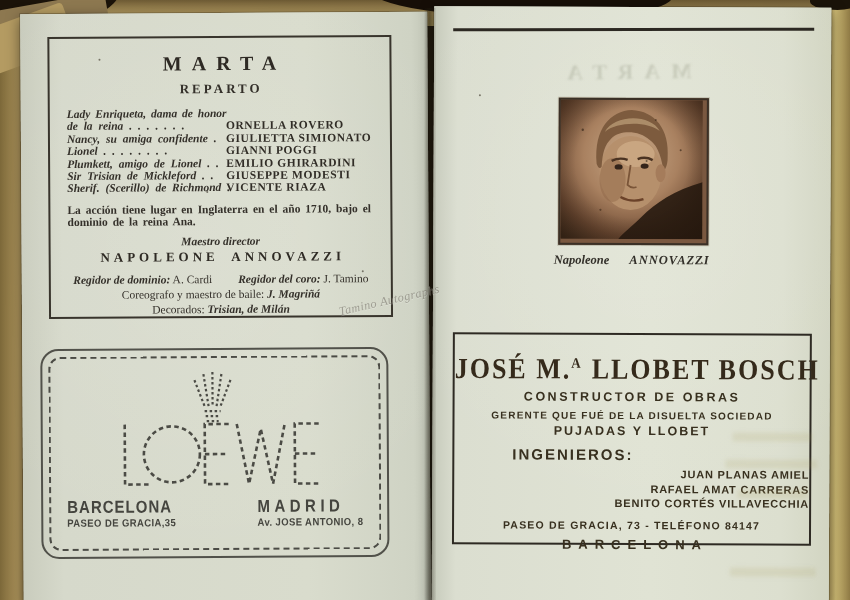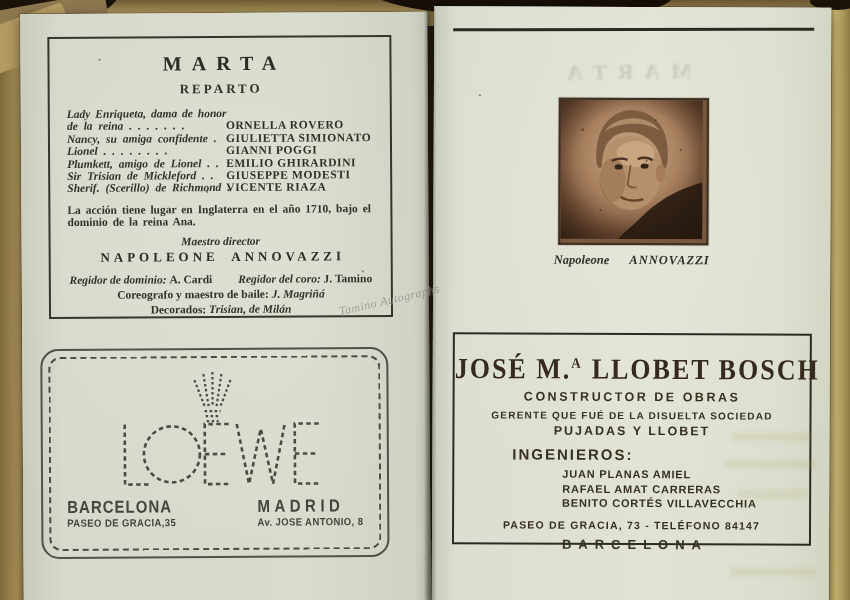--- a/index.html
+++ b/index.html
@@ -51,22 +51,22 @@
   .cast-intro{font-style:italic;font-weight:bold;font-size:11.5px;line-height:12.4px;word-spacing:2px;}
   .cast-row{display:grid;grid-template-columns:159px auto;line-height:12.4px;}
   .cast-role{font-style:italic;font-weight:bold;font-size:11.5px;word-spacing:3px;white-space:nowrap;}
   .cast-name{font-weight:bold;font-size:11.5px;letter-spacing:.6px;white-space:nowrap;color:#312d27;}
   .note{margin-top:9px;padding:0 14px 0 17px;font-weight:bold;font-size:11.5px;line-height:12.3px;word-spacing:2px;}
   .dir-label{margin-top:8px;text-align:center;font-style:italic;font-weight:bold;font-size:11.5px;}
   .dir-name{margin-top:2px;text-align:center;font-weight:bold;font-size:13px;letter-spacing:4px;padding-left:4px;word-spacing:6px;color:#2e2a24;}
   .staff-row{margin-top:8px;display:flex;justify-content:center;gap:26px;font-size:11.5px;white-space:nowrap;}
   .staff-center{margin-top:3px;text-align:center;font-size:11.5px;white-space:nowrap;}
   .lbl-i{font-style:italic;font-weight:bold;}
-  .lbl-u{font-weight:bold;}
-  .val-u{font-weight:bold;}
+  .lbl-u{font-weight:normal;}
+  .val-u{font-weight:normal;}
   .val-i{font-style:italic;font-weight:bold;}
 
   
   .loewe{position:absolute;left:18px;top:335px;width:344px;height:206px;
     border:2px solid #51514a;border-radius:18px;}
   .loewe::after{content:"";position:absolute;left:6px;top:6px;right:6px;bottom:6px;
     border:2px dashed #4b4b45;border-radius:12px;}
   .loewe svg{position:absolute;left:0;top:16px;width:344px;height:126px;}
   .loewe-cities{position:absolute;left:24px;right:24px;top:146px;display:flex;justify-content:space-between;
     color:#45453f;font-family:"Liberation Sans",sans-serif;}
@@ -89,21 +89,21 @@
   .llobet{position:absolute;left:20px;top:326px;width:355px;height:208px;
     border:2px solid #2e2a23;color:#38301f;font-family:"Liberation Sans",sans-serif;}
   .ll-title{margin-top:18px;text-align:center;font-family:"Liberation Serif",serif;font-weight:bold;
     font-size:26px;letter-spacing:2px;color:#352a1b;transform:scaleY(1.12);transform-origin:center top;white-space:nowrap;}
   .ll-title sup{font-size:13px;}
   .ll-t-post{margin-left:9px;}
   .ll-line1{margin-top:7px;text-align:center;font-weight:bold;font-size:12.5px;letter-spacing:2.5px;}
   .ll-line2{margin-top:6px;text-align:center;font-weight:bold;font-size:10px;letter-spacing:1.2px;}
   .ll-line3{margin-top:3px;text-align:center;font-weight:bold;font-size:12.5px;letter-spacing:2px;}
   .ll-ing{margin-top:8px;margin-left:58px;font-weight:bold;font-size:15px;letter-spacing:2px;}
-  .ll-eng{margin-top:4px;margin-left:108px;font-weight:bold;font-size:11px;letter-spacing:.8px;line-height:14.5px;}
+  .ll-eng{margin-top:4px;margin-left:108px;font-weight:bold;font-size:11px;letter-spacing:.8px;line-height:14.5px;text-align:right;}
   .ll-addr{margin-top:8px;text-align:center;font-weight:bold;font-size:10.5px;letter-spacing:1.2px;}
   .ll-city{margin-top:6px;text-align:center;font-weight:bold;font-size:13px;letter-spacing:7px;padding-left:7px;}
 
   .bleed{position:absolute;background:rgba(168,155,95,.16);filter:blur(2px);border-radius:2px;}
 
   
   .watermark{position:absolute;left:338px;top:293px;z-index:6;transform:rotate(-13deg);
     font-style:italic;font-size:12px;letter-spacing:.5px;color:rgba(125,122,110,.65);
     text-shadow:0 1px 0 rgba(255,255,255,.25);}
   .speck{position:absolute;width:2px;height:2px;border-radius:50%;background:rgba(40,32,20,.55);}

